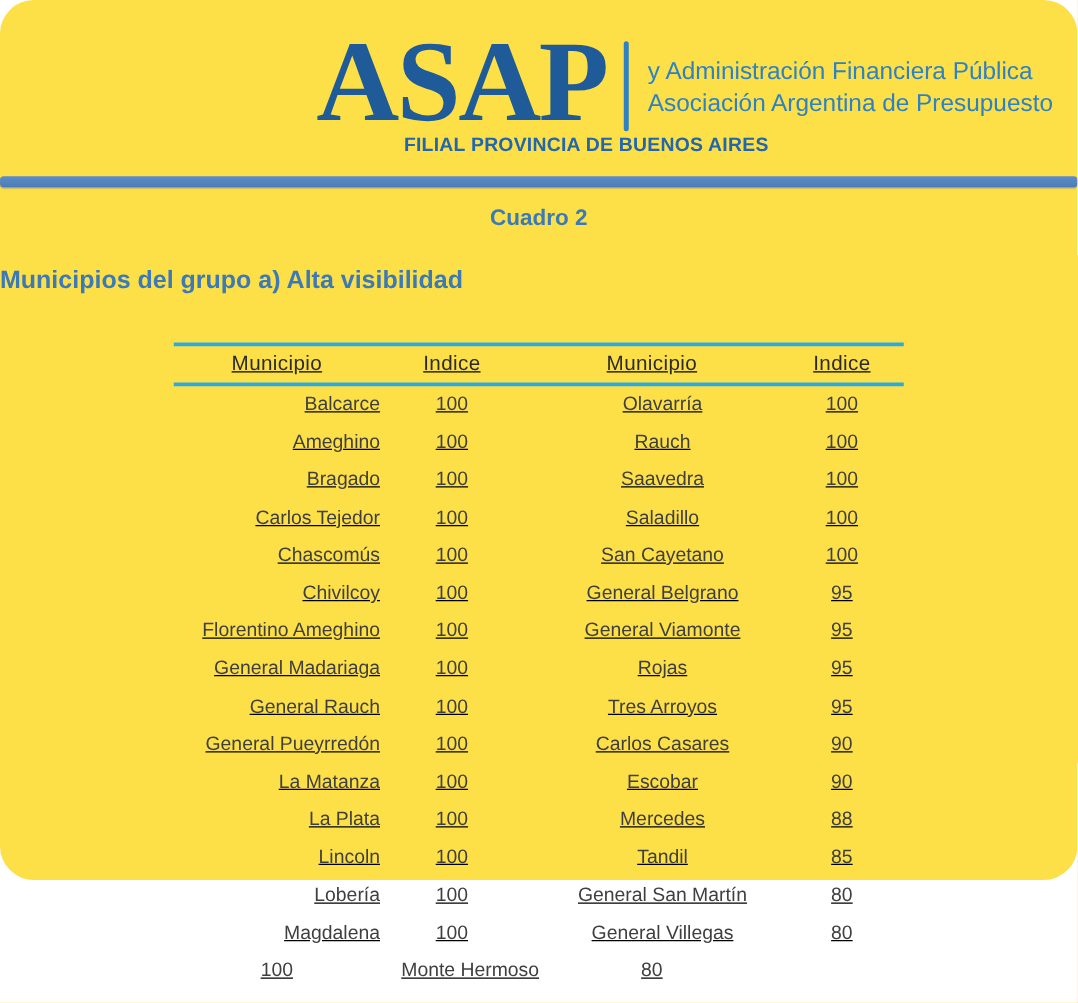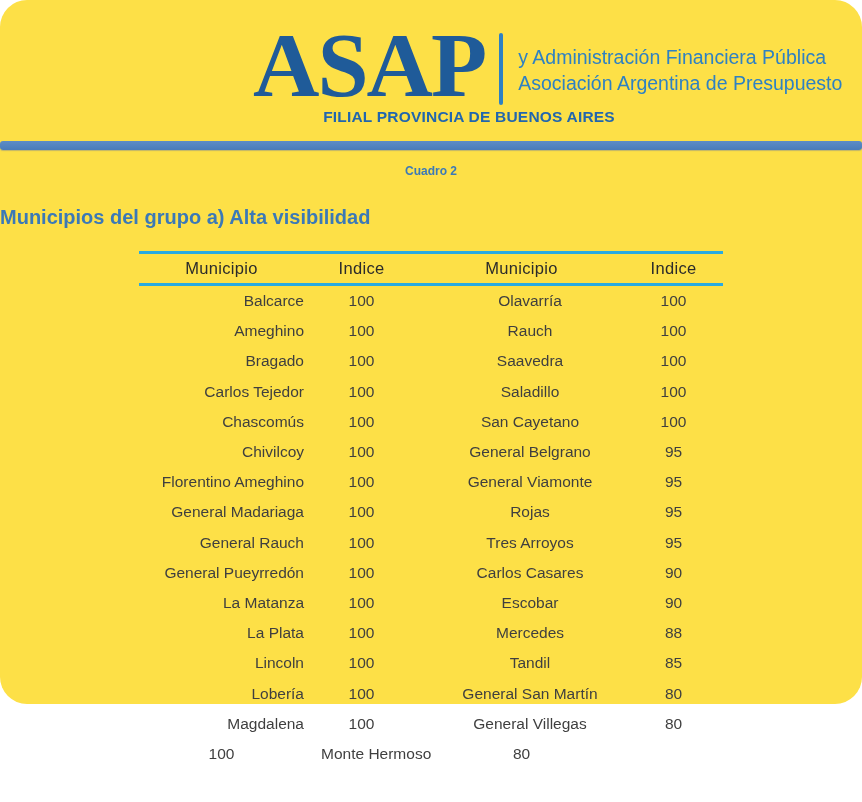--- a/index.html
+++ b/index.html
@@ -38,29 +38,29 @@
   .accent-bar{
     margin-top:15px;height:9px;width:862px;
     background:linear-gradient(#5d8cc6,#4a7cba);
     box-shadow:0 1px 1px rgba(120,130,150,0.45);
     border-radius:3px;
   }
 
   
   .cuadro{
     margin:14px 0 0 0;text-align:center;
-    font-size:12px;font-weight:bold;color:#3B79B7;
+    font-size:18px;font-weight:bold;color:#3B79B7;
   }
   .subtitle{
     margin:28px 0 0 0;text-align:left;
     font-size:20px;font-weight:bold;color:#3B79B7;
   }
 
   
-  .mtable{width:584px;margin:22px auto 0 auto;}
+  .mtable{width:584px;margin:38px auto 0 auto;text-decoration:underline;}
   .thead{
     display:grid;grid-template-columns:165px 115px 205px 99px;
     align-items:center;height:29px;
     border-top:3px solid #29ABE2;border-bottom:3px solid #29ABE2;
     font-size:16.5px;color:#2B2B2B;
   }
   .thead .hcell{text-align:center;letter-spacing:0.3px;}
   .trow{
     display:grid;grid-template-columns:165px 115px 205px 99px;
     align-items:center;height:30.2px;

